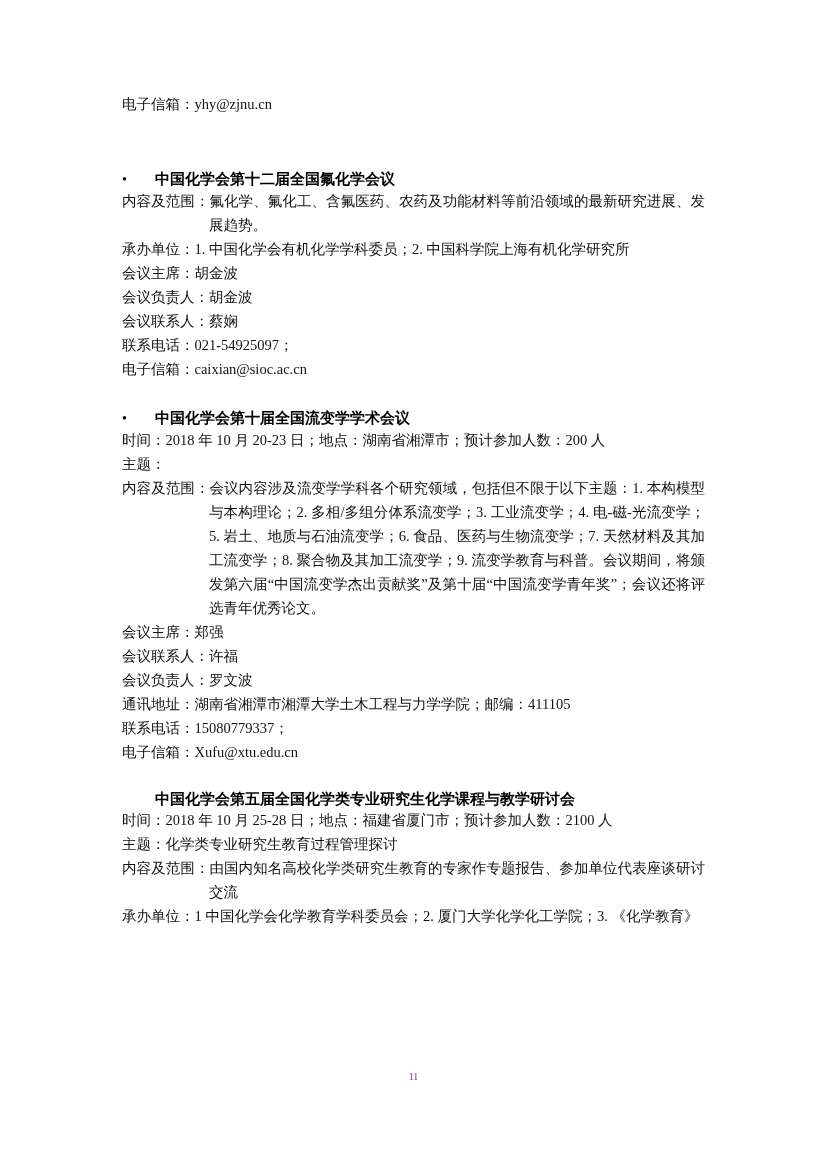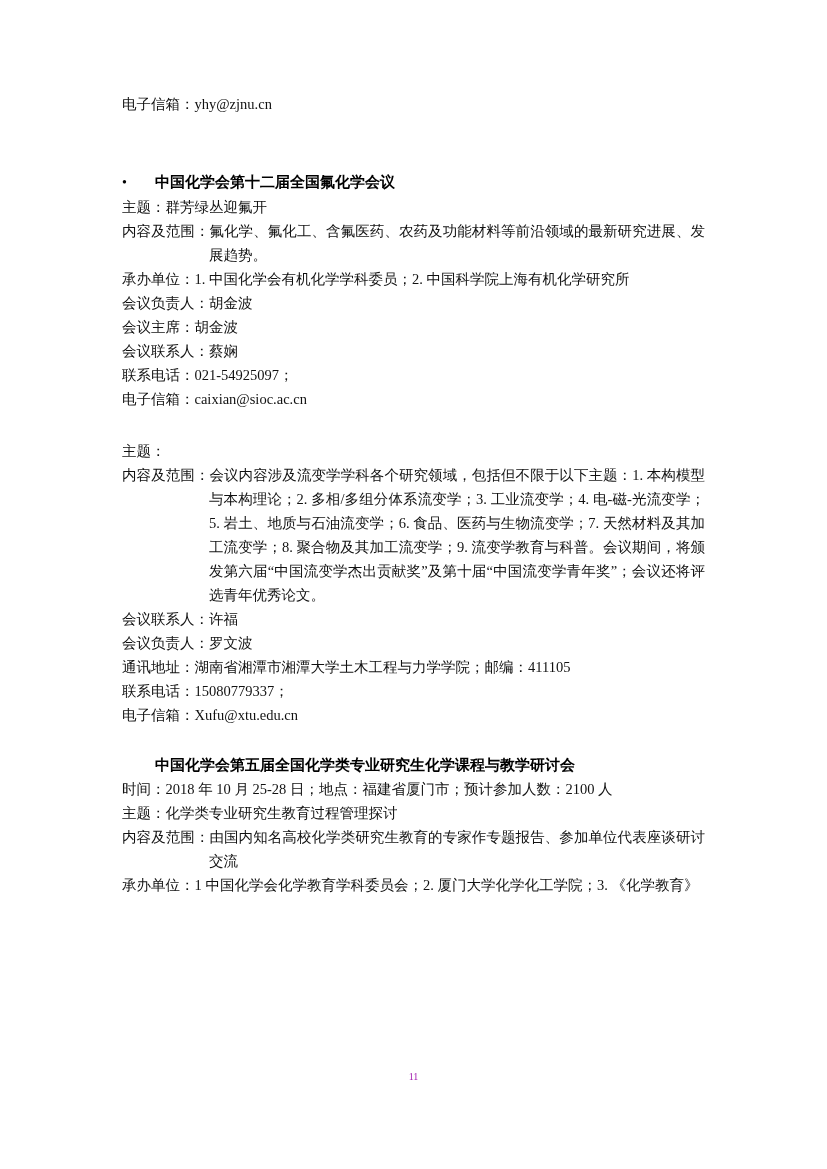--- a/index.html
+++ b/index.html
@@ -25,21 +25,21 @@
   .section { margin: 0; }
   
   .sections > .section.bulleted { margin-top: 28px; }
   .sections > .section:nth-child(2) { margin-top: 54px; }
   .sections > .section.unbulleted { margin-top: 26px; }
 
   .heading {
     font-family: "Liberation Sans", "DejaVu Sans", sans-serif;
     font-weight: 700;
     font-size: 15px;
-    line-height: 24px;
+    line-height: 18px;
     color: #000000;
     white-space: nowrap;
   }
   .bullet {
     display: inline-block;
     width: 33px;
     font-family: "Liberation Serif", "DejaVu Serif", serif;
     font-weight: 400;
     font-size: 14px;
   }
@@ -64,32 +64,34 @@
 </head>
 <body>
 
 <div class="page">
   <div class="sections">
       <section class="section continuation">
         <p class="para" style="padding-left: 5em; text-indent: -5em;"><span>电子信箱：</span><span>yhy@zjnu.cn</span></p>
       </section>
       <section class="section bulleted">
         <div class="heading"><span class="bullet">•</span><span>中国化学会第十二届全国氟化学会议</span></div>
-        <p class="para" style="padding-left: 3em; text-indent: -3em;"><span>主题：</span><span>群芳绿丛迎氟开</span></p>
         <p class="para" style="padding-left: 6em; text-indent: -6em;"><span>内容及范围：</span><span>氟化学、氟化工、含氟医药、农药及功能材料等前沿领域的最新研究进展、发展趋势。</span></p>
         <p class="para" style="padding-left: 5em; text-indent: -5em;"><span>承办单位：</span><span>1. 中国化学会有机化学学科委员；2. 中国科学院上海有机化学研究所</span></p>
+        <p class="para" style="padding-left: 5em; text-indent: -5em;"><span>会议主席：</span><span>胡金波</span></p>
         <p class="para" style="padding-left: 6em; text-indent: -6em;"><span>会议负责人：</span><span>胡金波</span></p>
-        <p class="para" style="padding-left: 5em; text-indent: -5em;"><span>会议主席：</span><span>胡金波</span></p>
         <p class="para" style="padding-left: 6em; text-indent: -6em;"><span>会议联系人：</span><span>蔡娴</span></p>
         <p class="para" style="padding-left: 5em; text-indent: -5em;"><span>联系电话：</span><span>021-54925097；</span></p>
         <p class="para" style="padding-left: 5em; text-indent: -5em;"><span>电子信箱：</span><span>caixian@sioc.ac.cn</span></p>
       </section>
       <section class="section bulleted">
+        <div class="heading"><span class="bullet">•</span><span>中国化学会第十届全国流变学学术会议</span></div>
+        <p class="para" style="padding-left: 3em; text-indent: -3em;"><span>时间：</span><span>2018 年 10 月 20-23 日；地点：湖南省湘潭市；预计参加人数：200 人</span></p>
         <p class="para" style="padding-left: 3em; text-indent: -3em;"><span>主题：</span><span></span></p>
         <p class="para" style="padding-left: 6em; text-indent: -6em;"><span>内容及范围：</span><span>会议内容涉及流变学学科各个研究领域，包括但不限于以下主题：1. 本构模型与本构理论；2. 多相/多组分体系流变学；3. 工业流变学；4. 电-磁-光流变学；5. 岩土、地质与石油流变学；6. 食品、医药与生物流变学；7. 天然材料及其加工流变学；8. 聚合物及其加工流变学；9. 流变学教育与科普。会议期间，将颁发第六届“中国流变学杰出贡献奖”及第十届“中国流变学青年奖”；会议还将评选青年优秀论文。</span></p>
+        <p class="para" style="padding-left: 5em; text-indent: -5em;"><span>会议主席：</span><span>郑强</span></p>
         <p class="para" style="padding-left: 6em; text-indent: -6em;"><span>会议联系人：</span><span>许福</span></p>
         <p class="para" style="padding-left: 6em; text-indent: -6em;"><span>会议负责人：</span><span>罗文波</span></p>
         <p class="para" style="padding-left: 5em; text-indent: -5em;"><span>通讯地址：</span><span>湖南省湘潭市湘潭大学土木工程与力学学院；邮编：411105</span></p>
         <p class="para" style="padding-left: 5em; text-indent: -5em;"><span>联系电话：</span><span>15080779337；</span></p>
         <p class="para" style="padding-left: 5em; text-indent: -5em;"><span>电子信箱：</span><span>Xufu@xtu.edu.cn</span></p>
       </section>
       <section class="section unbulleted">
         <div class="heading"><span>中国化学会第五届全国化学类专业研究生化学课程与教学研讨会</span></div>
         <p class="para" style="padding-left: 3em; text-indent: -3em;"><span>时间：</span><span>2018 年 10 月 25-28 日；地点：福建省厦门市；预计参加人数：2100 人</span></p>
         <p class="para" style="padding-left: 3em; text-indent: -3em;"><span>主题：</span><span>化学类专业研究生教育过程管理探讨</span></p>

